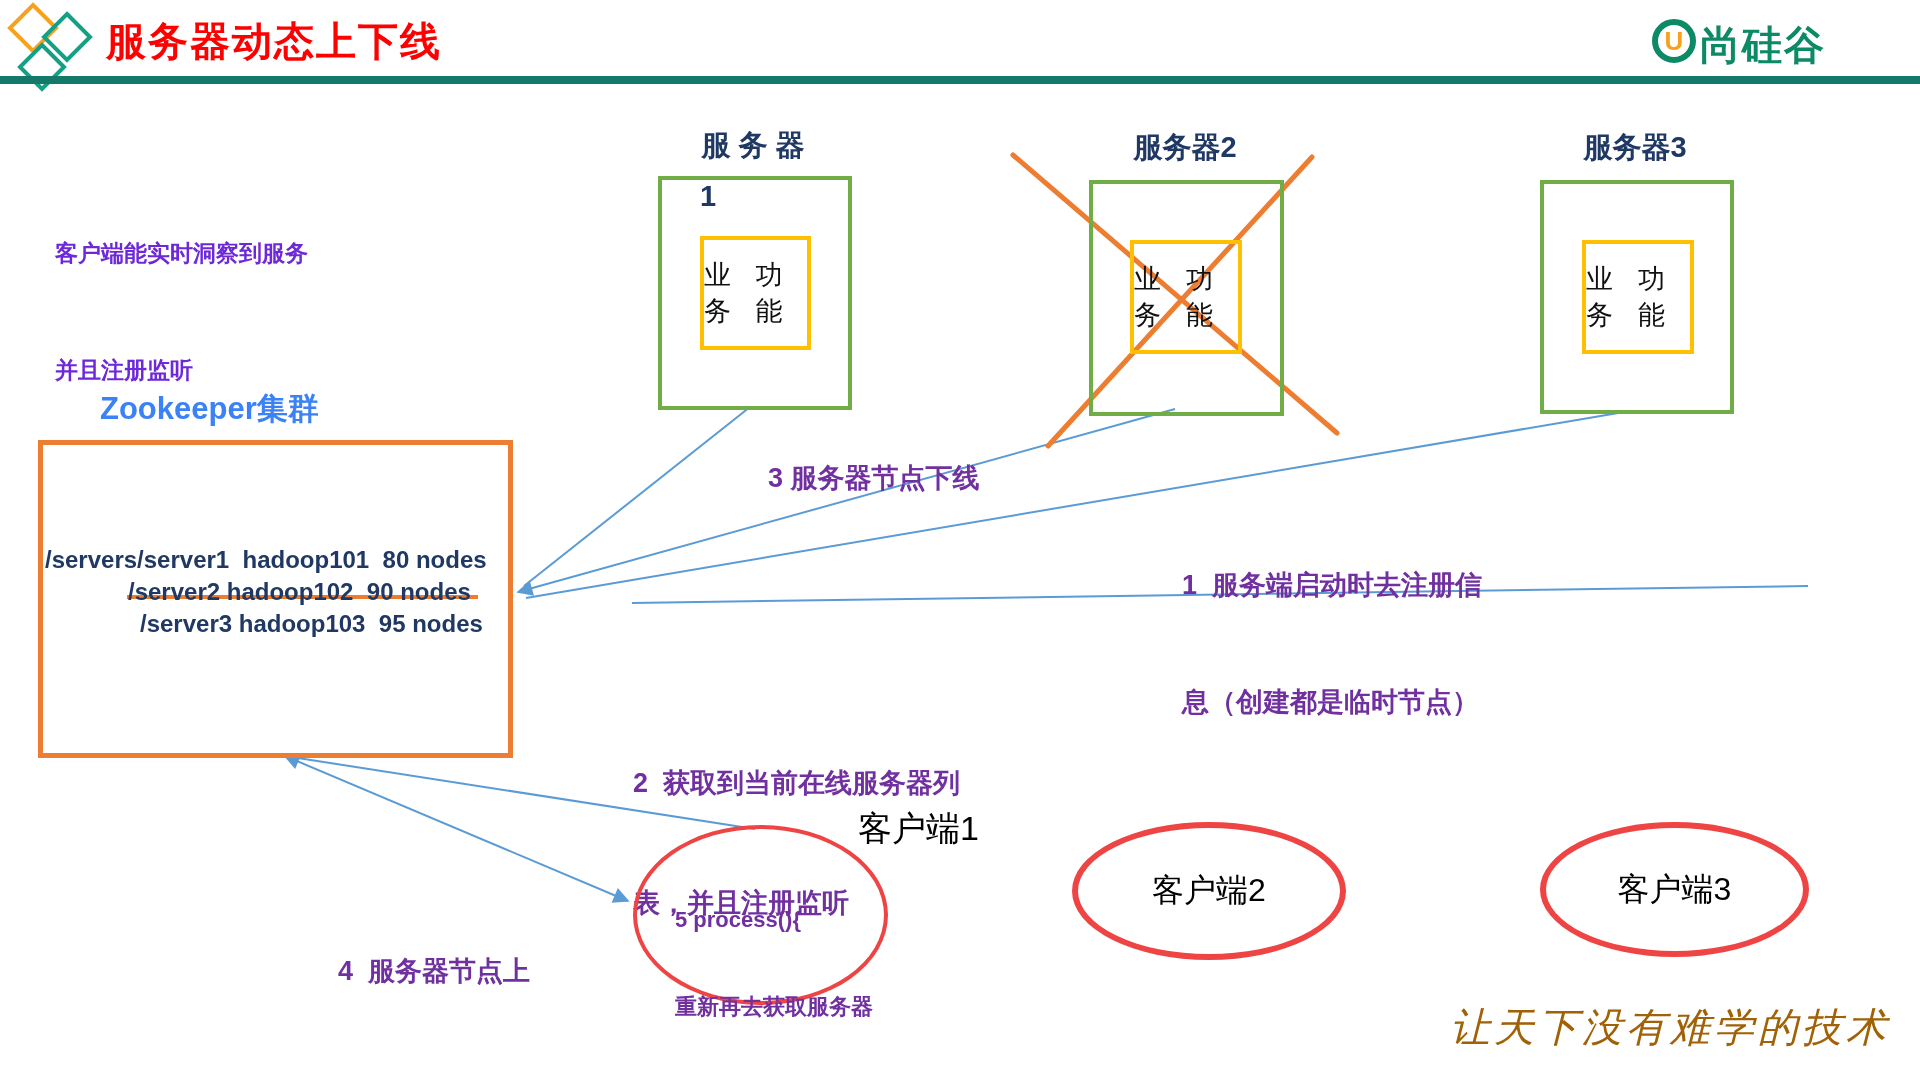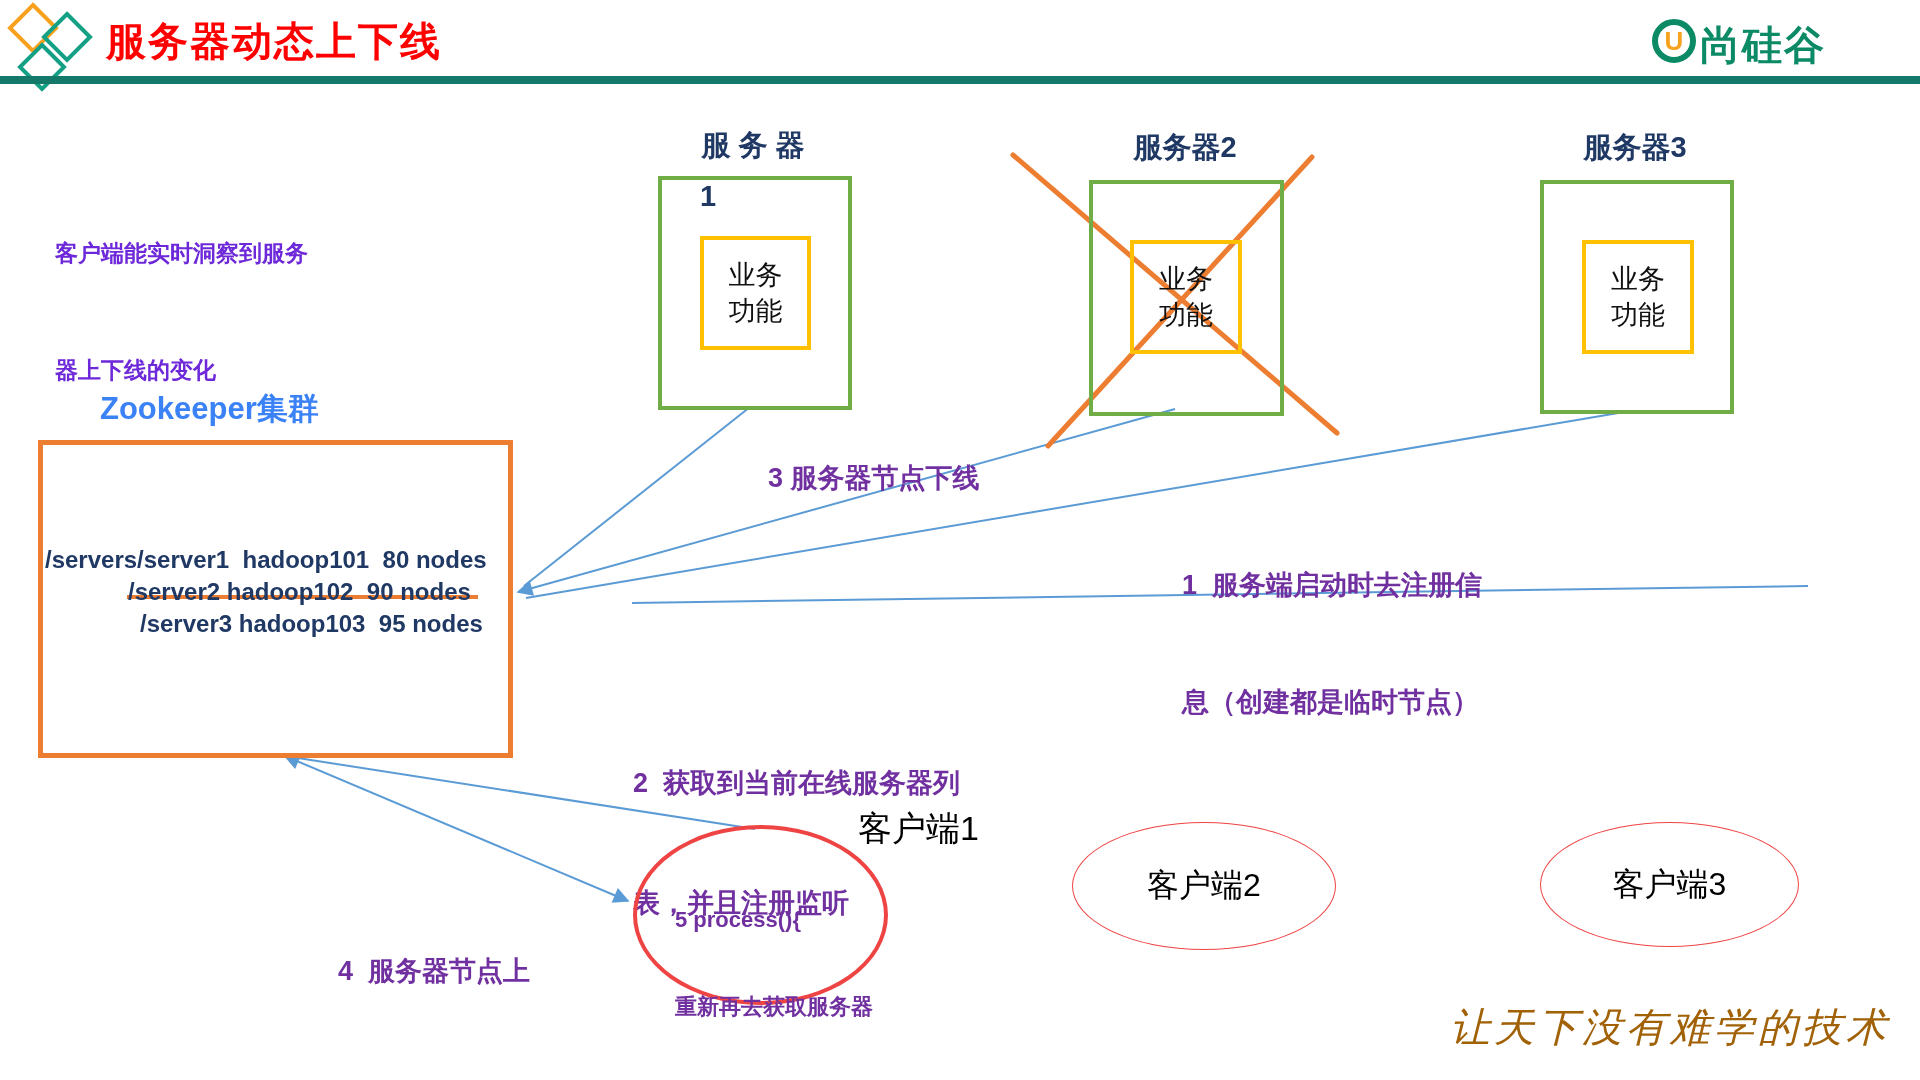--- a/index.html
+++ b/index.html
@@ -11,30 +11,30 @@
   
   .title{left:106px;top:14px;font-size:40px;font-weight:800;color:#FF0000;letter-spacing:2px;}
   .rule{position:absolute;left:0;top:76px;width:1920px;height:8px;background:#15796A;}
   .brand-text{left:1700px;top:18px;font-size:40px;font-weight:700;color:#0C8A66;letter-spacing:2px;}
   
   .intro{left:55px;top:156px;font-size:23px;font-weight:700;color:#6d28d9;line-height:39px;}
   
   .srv-label{font-size:29px;font-weight:700;color:#1F3864;text-align:center;}
   .srv-box{position:absolute;border:4px solid #70AD47;background:transparent;}
   .srv-num{font-size:29px;font-weight:700;color:#1F3864;}
-  .biz-box{position:absolute;border:4px solid #FFC000;display:flex;flex-direction:column;
+  .biz-box{position:absolute;border:4px solid #FFC000;display:flex;flex-direction:row;
            align-items:center;justify-content:center;font-size:27px;color:#111;line-height:36px;}
   
   .zk-title{left:100px;top:388px;font-size:31px;font-weight:700;color:#3b82f6;}
   .zk-box{position:absolute;left:38px;top:440px;width:465px;height:308px;border:5px solid #ED7D31;}
   .zk-node{font-size:24px;font-weight:700;color:#1F3864;}
   
   .step{font-size:27px;font-weight:700;color:#7030A0;}
   
-  .ellipse{position:absolute;border:1px solid #ef4444;border-radius:50%;background:transparent;
+  .ellipse{position:absolute;border:6px solid #ef4444;border-radius:50%;background:transparent;
            display:flex;align-items:center;justify-content:center;}
   .client-label{font-size:32px;color:#000;}
   .c1-label{left:858px;top:806px;font-size:34px;color:#000000;}
   .c1-code{position:absolute;left:675px;top:847px;font-size:22px;font-weight:700;color:#7030A0;line-height:29px;}
   
   .watermark{left:1450px;top:1000px;font-size:40px;color:#a16207;
              font-family:"DejaVu Serif", serif;font-style:italic;letter-spacing:4px;}
   svg.overlay{position:absolute;left:0;top:0;width:1920px;height:1080px;pointer-events:none;}
 </style>
 </head>
@@ -74,21 +74,21 @@
     <line x1="285" y1="756" x2="755" y2="829" stroke="#5B9BD5" stroke-width="2"></line>
 
     <line x1="1013" y1="155" x2="1337" y2="433" stroke="#ED7D31" stroke-width="5" stroke-linecap="round"></line>
     <line x1="1312" y1="157" x2="1048" y2="446" stroke="#ED7D31" stroke-width="5" stroke-linecap="round"></line>
 
     <line x1="127" y1="597" x2="478" y2="597" stroke="#ED7D31" stroke-width="4"></line>
   </svg>
 
   <div class="abs intro">
     <div>客户端能实时洞察到服务</div>
-    <div>器上下线的变化</div>
+    <div>并且注册监听</div>
   </div>
 
   <div class="abs srv-label" style="left:658px;top:126px;width:190px;">服 务 器</div>
   <div class="srv-box" style="left:658px;top:176px;width:186px;height:226px;"></div>
   <div class="abs srv-num" style="left:700px;top:180px;">1</div>
   <div class="biz-box" style="left:700px;top:236px;width:103px;height:106px;">
     <span>业务</span>
     <span>功能</span>
   </div>
 

